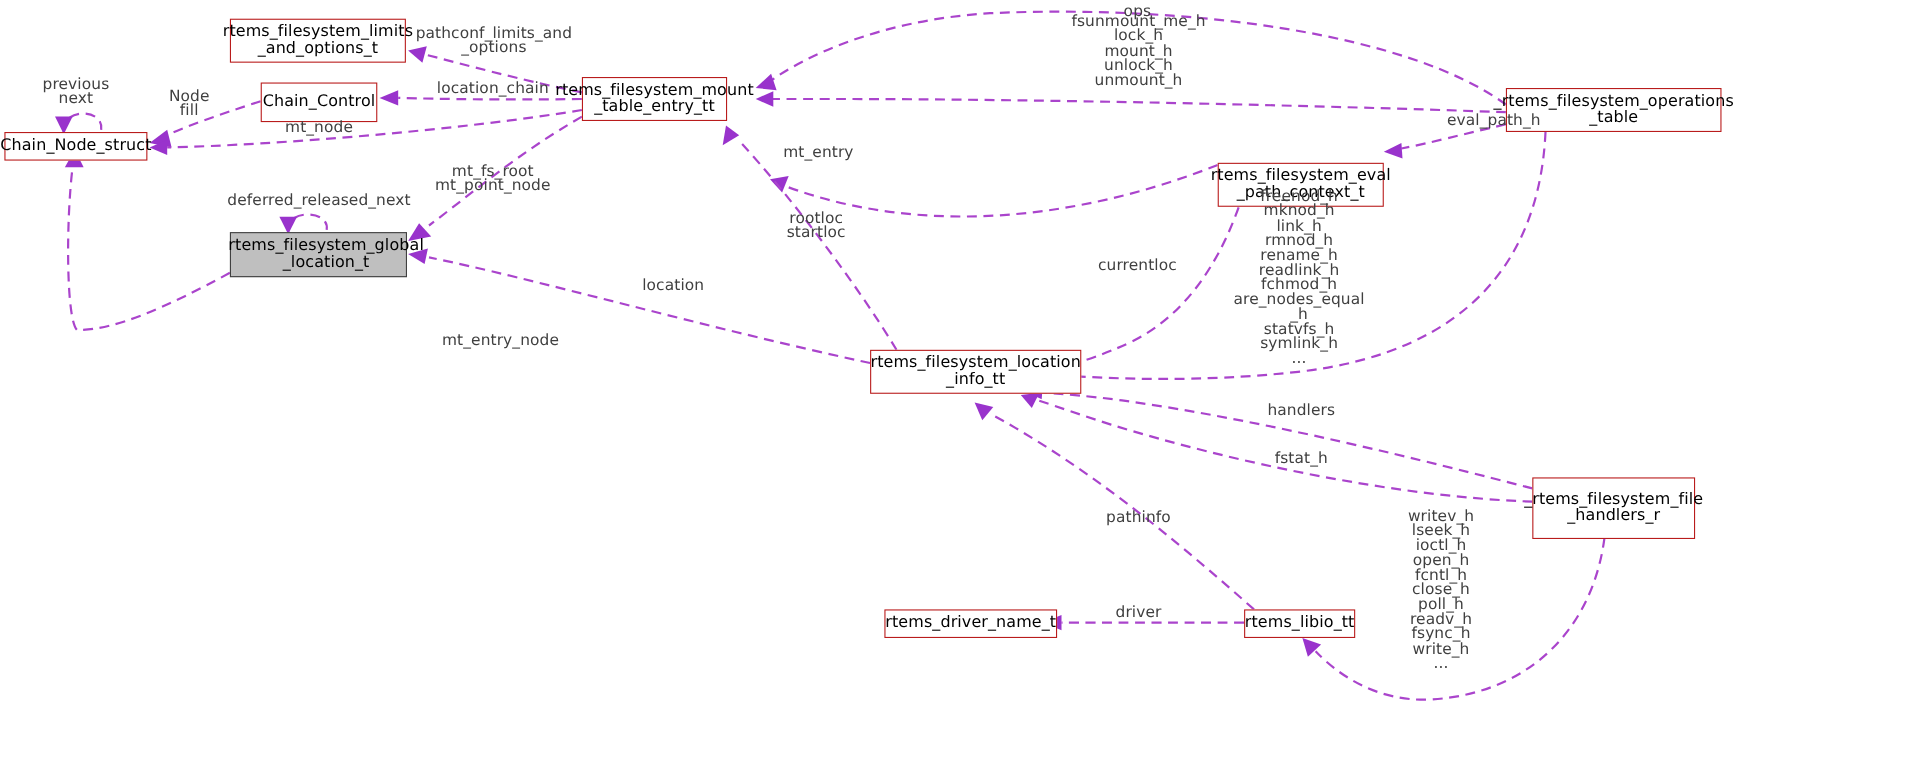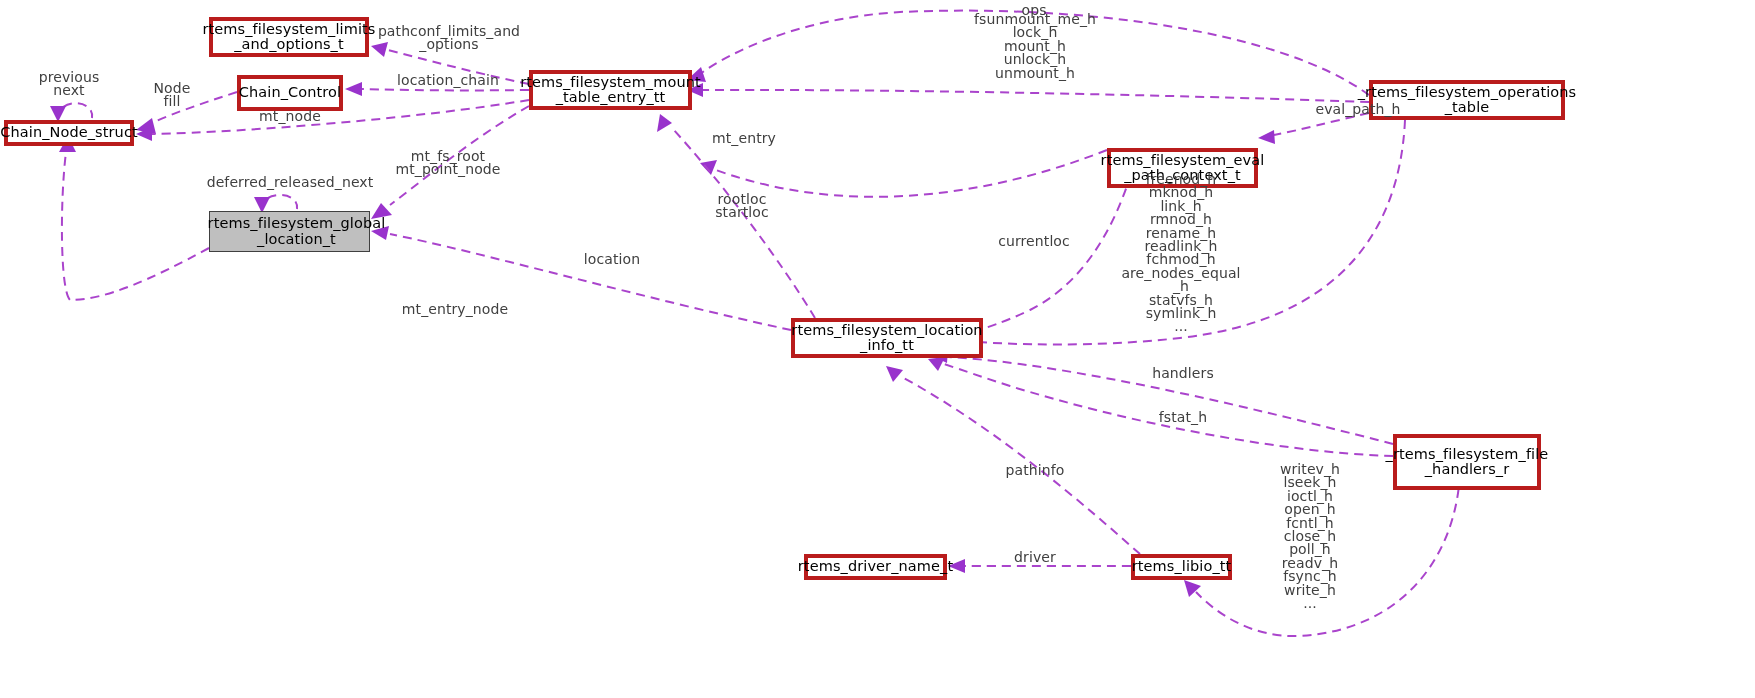--- a/index.html
+++ b/index.html
@@ -4,21 +4,21 @@
 <title>rtems_filesystem_global_location_t collaboration diagram</title>
 <style>
   html,body{margin:0;padding:0;background:#ffffff;}
   body{font-family:"DejaVu Sans","Liberation Sans",sans-serif;}
   #canvas{position:relative;width:1755px;height:698px;background:#ffffff;overflow:hidden;}
   svg#edges{position:absolute;left:0;top:0;width:1755px;height:698px;}
 
   .node{
     position:absolute;
     box-sizing:border-box;
-    border:4px solid #b91c1c;
+    border:1px solid #b91c1c;
     background:#ffffff;
     color:#000000;
     font-size:14.5px;
     line-height:15.5px;
     text-align:center;
     display:flex;
     align-items:center;
     justify-content:center;
     white-space:pre-line;
     padding:2px 6px;
@@ -122,38 +122,38 @@
   <div class="node" style="left:4px;top:120px;width:130px;height:26px;">Chain_Node_struct</div>
 
   <div class="node" style="left:237px;top:75px;width:106px;height:36px;">Chain_Control</div>
 
   <div class="node" style="left:209px;top:17px;width:160px;height:40px;">rtems_filesystem_limits
 _and_options_t</div>
 
   <div class="node highlight" style="left:209px;top:211px;width:161px;height:41px;">rtems_filesystem_global
 _location_t</div>
 
-  <div class="node" style="left:529px;top:70px;width:163px;height:40px;">rtems_filesystem_mount
+  <div class="node" style="left:529px;top:70px;width:132px;height:40px;">rtems_filesystem_mount
 _table_entry_tt</div>
 
   <div class="node" style="left:791px;top:318px;width:192px;height:40px;">rtems_filesystem_location
 _info_tt</div>
 
   <div class="node" style="left:1107px;top:120px;width:151px;height:40px;margin-top:28px;">rtems_filesystem_eval
 _path_context_t</div>
 
   <div class="node" style="left:1369px;top:80px;width:196px;height:40px;">_rtems_filesystem_operations
 _table</div>
 
   <div class="node" style="left:1393px;top:434px;width:148px;height:56px;">_rtems_filesystem_file
 _handlers_r</div>
 
   <div class="node" style="left:1131px;top:554px;width:101px;height:26px;">rtems_libio_tt</div>
 
-  <div class="node" style="left:804px;top:554px;width:143px;height:26px;">rtems_driver_name_t</div>
+  <div class="node" style="left:804px;top:554px;width:157px;height:26px;">rtems_driver_name_t</div>
 
   <div class="edge-label" style="left:69px;top:84px;">previous
 next</div>
 
   <div class="edge-label" style="left:172px;top:95px;">Node
 fill</div>
 
   <div class="edge-label" style="left:290px;top:117px;">mt_node</div>
 
   <div class="edge-label" style="left:449px;top:38px;">pathconf_limits_and

